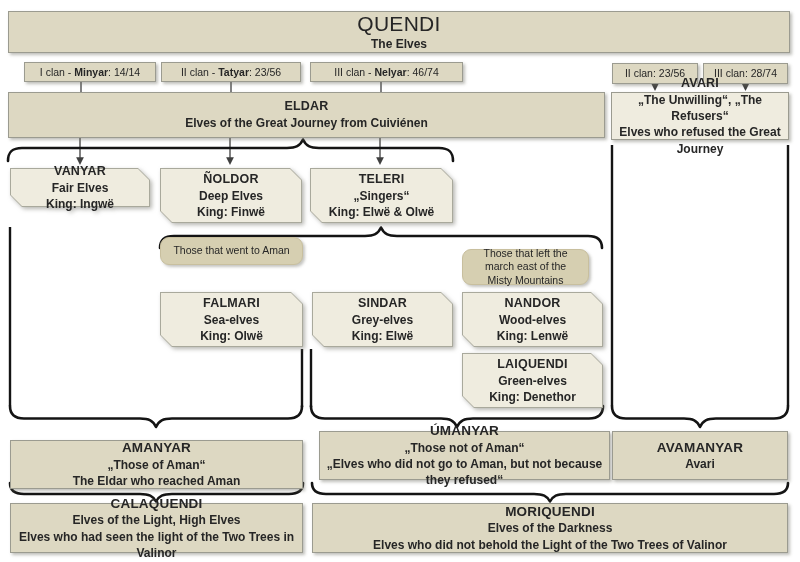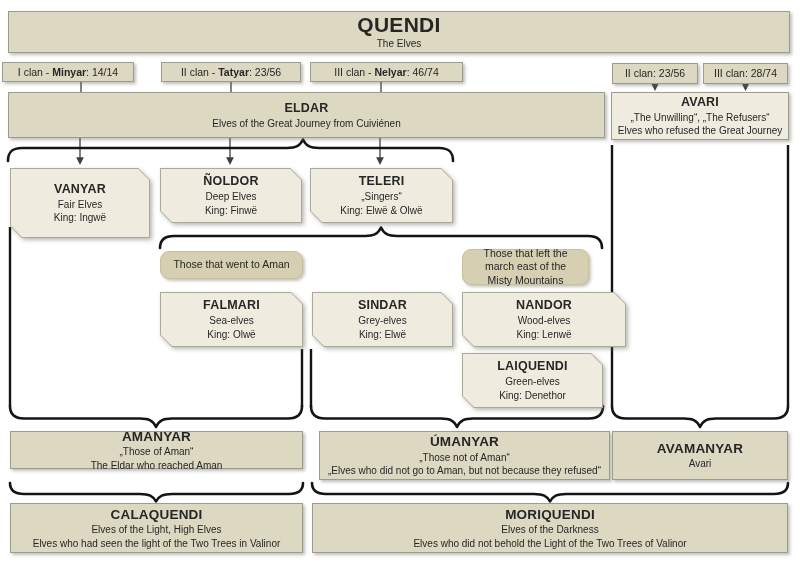--- a/index.html
+++ b/index.html
@@ -13,24 +13,24 @@
   .cream{background:#efecdf;}
   .lab{background:#d6cfb1;border:1px solid #c8bf9e;border-radius:9px;
        box-shadow:2px 2px 3px rgba(110,110,100,.4);font-size:10.5px;line-height:1.3;padding:2px 9px;}
   .snip{position:absolute;z-index:2;filter:drop-shadow(2px 2px 2px rgba(110,110,100,.5));}
   .snip-shape{position:absolute;inset:0;background:#a9a99c;
        clip-path:polygon(0 0,calc(100% - 12px) 0,100% 12px,100% 100%,12px 100%,0 calc(100% - 12px));}
   .snip-shape::after{content:"";position:absolute;inset:1px;background:#efecdf;
        clip-path:polygon(0 0,calc(100% - 11px) 0,100% 11px,100% 100%,11px 100%,0 calc(100% - 11px));}
   .snip-content{position:relative;z-index:1;width:100%;height:100%;display:flex;flex-direction:column;
        align-items:center;justify-content:center;text-align:center;}
-  .big-title{font-weight:bold;font-size:21px;line-height:1.15;letter-spacing:.3px;}
+  .big-title{font-weight:normal;font-size:21px;line-height:1.15;letter-spacing:.3px;}
   .bt{font-weight:bold;font-size:12.5px;line-height:1.35;letter-spacing:.2px;}
   .bt2{font-weight:bold;font-size:13.5px;line-height:1.3;letter-spacing:.2px;}
-  .bl{font-size:10px;line-height:1.36;}
+  .bl{font-size:12px;line-height:1.36;font-weight:bold;}
   .clan{font-size:10.5px;line-height:1.2;white-space:nowrap;}
   .clan b{font-weight:bold;}
 </style>
 </head>
 <body>
 
 <div class="canvas">
 
   <svg class="wires" width="800" height="562" viewBox="0 0 800 562">
     <defs>
@@ -70,21 +70,21 @@
       <path d="M10 483 C10 490,14 494,24 494 L140 494 C149 494,153 496,156 501.5 C159 496,163 494,172 494 L289 494 C299 494,303 490,303 483"></path>
       <path d="M312 483 C312 490,316 494,326 494 L534 494 C543 494,547 496,550 501.5 C553 496,557 494,566 494 L774 494 C784 494,788 490,788 483"></path>
     </g>
   </svg>
 
   <div class="box rect tan" style="left:8px;top:11px;width:782px;height:42px">
     <div class="big-title">QUENDI</div>
     <div class="bl">The Elves</div>
   </div>
 
-  <div class="box rect tan clan" style="left:2px;top:62px;width:132px;height:20px">
+  <div class="box rect tan clan" style="left:24px;top:62px;width:132px;height:20px">
     <div><span>I clan - </span><b>Minyar</b><span>: 14/14</span></div>
   </div>
   <div class="box rect tan clan" style="left:161px;top:62px;width:140px;height:20px">
     <div><span>II clan - </span><b>Tatyar</b><span>: 23/56</span></div>
   </div>
   <div class="box rect tan clan" style="left:310px;top:62px;width:153px;height:20px">
     <div><span>III clan - </span><b>Nelyar</b><span>: 46/74</span></div>
   </div>
 
   <div class="box rect tan clan" style="left:612px;top:63px;width:86px;height:21px">
@@ -97,21 +97,21 @@
   <div class="box rect tan" style="left:8px;top:92px;width:597px;height:46px">
     <div class="bt">ELDAR</div>
     <div class="bl">Elves of the Great Journey from Cuiviénen</div>
   </div>
   <div class="box rect cream" style="left:611px;top:92px;width:178px;height:48px">
     <div class="bt">AVARI</div>
     <div class="bl">„The Unwilling“, „The Refusers“</div>
     <div class="bl">Elves who refused the Great Journey</div>
   </div>
 
-  <div class="snip" style="left:10px;top:168px;width:140px;height:70px">
+  <div class="snip" style="left:10px;top:168px;width:140px;height:39px">
     <div class="snip-shape"></div>
     <div class="snip-content">
       <div class="bt">VANYAR</div>
       <div class="bl">Fair Elves</div>
       <div class="bl">King: Ingwë</div>
     </div>
   </div>
   <div class="snip" style="left:160px;top:168px;width:142px;height:55px">
     <div class="snip-shape"></div>
     <div class="snip-content">
@@ -122,21 +122,21 @@
   </div>
   <div class="snip" style="left:310px;top:168px;width:143px;height:55px">
     <div class="snip-shape"></div>
     <div class="snip-content">
       <div class="bt">TELERI</div>
       <div class="bl">„Singers“</div>
       <div class="bl">King: Elwë &amp; Olwë</div>
     </div>
   </div>
 
-  <div class="box lab" style="left:160px;top:251px;width:143px;height:28px">
+  <div class="box lab" style="left:160px;top:237px;width:143px;height:28px">
     <div>Those that went to Aman</div>
   </div>
   <div class="box lab" style="left:462px;top:249px;width:127px;height:36px">
     <div>Those that left the march east of the Misty Mountains</div>
   </div>
 
   <div class="snip" style="left:160px;top:292px;width:143px;height:55px">
     <div class="snip-shape"></div>
     <div class="snip-content">
       <div class="bt">FALMARI</div>
@@ -145,38 +145,38 @@
     </div>
   </div>
   <div class="snip" style="left:312px;top:292px;width:141px;height:55px">
     <div class="snip-shape"></div>
     <div class="snip-content">
       <div class="bt">SINDAR</div>
       <div class="bl">Grey-elves</div>
       <div class="bl">King: Elwë</div>
     </div>
   </div>
-  <div class="snip" style="left:462px;top:292px;width:164px;height:55px">
+  <div class="snip" style="left:462px;top:292px;width:141px;height:55px">
     <div class="snip-shape"></div>
     <div class="snip-content">
       <div class="bt">NANDOR</div>
       <div class="bl">Wood-elves</div>
       <div class="bl">King: Lenwë</div>
     </div>
   </div>
   <div class="snip" style="left:462px;top:353px;width:141px;height:55px">
     <div class="snip-shape"></div>
     <div class="snip-content">
       <div class="bt">LAIQUENDI</div>
       <div class="bl">Green-elves</div>
       <div class="bl">King: Denethor</div>
     </div>
   </div>
 
-  <div class="box rect tan" style="left:10px;top:431px;width:293px;height:38px">
+  <div class="box rect tan" style="left:10px;top:440px;width:293px;height:49px">
     <div class="bt2">AMANYAR</div>
     <div class="bl">„Those of Aman“</div>
     <div class="bl">The Eldar who reached Aman</div>
   </div>
   <div class="box rect tan" style="left:319px;top:431px;width:291px;height:49px">
     <div class="bt2">ÚMANYAR</div>
     <div class="bl">„Those not of Aman“</div>
     <div class="bl">„Elves who did not go to Aman, but not because they refused“</div>
   </div>
   <div class="box rect tan" style="left:612px;top:431px;width:176px;height:49px">

